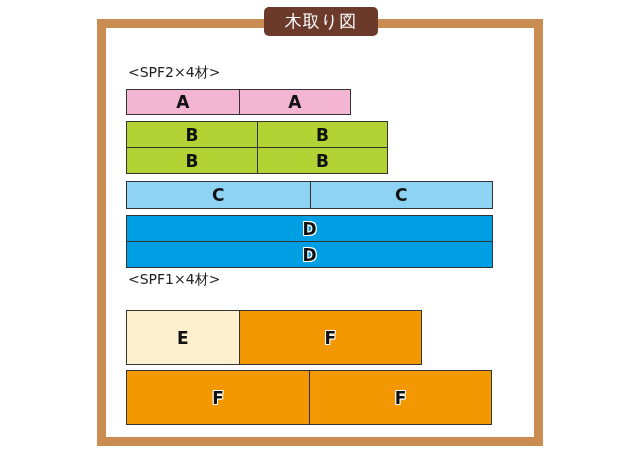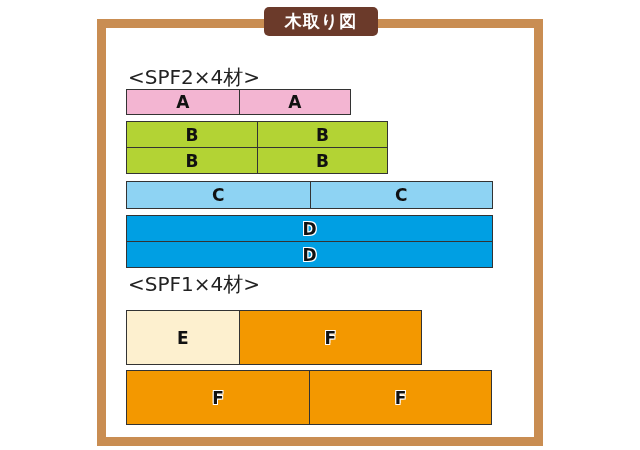--- a/index.html
+++ b/index.html
@@ -1,19 +1,19 @@
 <!DOCTYPE html>
 <html><head>
 <meta charset="utf-8">
 <style>
   html,body{margin:0;padding:0;}
   body{width:640px;height:450px;background:#ffffff;position:relative;overflow:hidden;font-family:"DejaVu Sans","Liberation Sans",sans-serif;}
   .frame{position:absolute;left:97px;top:19px;width:428px;height:409px;border:9px solid #c98d52;background:#fff;}
-  .title{position:absolute;left:264px;top:7px;width:114px;height:29px;background:#6b3a2a;border-radius:5px;color:#fff;font-size:17px;font-weight:bold;display:flex;align-items:center;justify-content:center;letter-spacing:1px;}
-  .section-label{position:absolute;font-size:20px;color:#222;}
+  .title{position:absolute;left:264px;top:7px;width:114px;height:29px;background:#6b3a2a;border-radius:5px;color:#fff;font-size:17px;font-weight:normal;display:flex;align-items:center;justify-content:center;letter-spacing:1px;}
+  .section-label{position:absolute;font-size:14px;color:#222;}
   .board{position:absolute;display:flex;box-sizing:border-box;border:1.5px solid #333;}
   .board .piece{box-sizing:border-box;height:100%;display:flex;align-items:center;justify-content:center;font-size:17px;font-weight:bold;color:#111;}
   .board .piece + .piece{border-left:1.5px solid #333;}
   .outlined{color:#111;text-shadow:-1px -1px 0 #fff,1px -1px 0 #fff,-1px 1px 0 #fff,1px 1px 0 #fff;}
 </style>
 </head>
 <body>
 
 <div class="frame"></div>
 <div class="title">木取り図</div>

